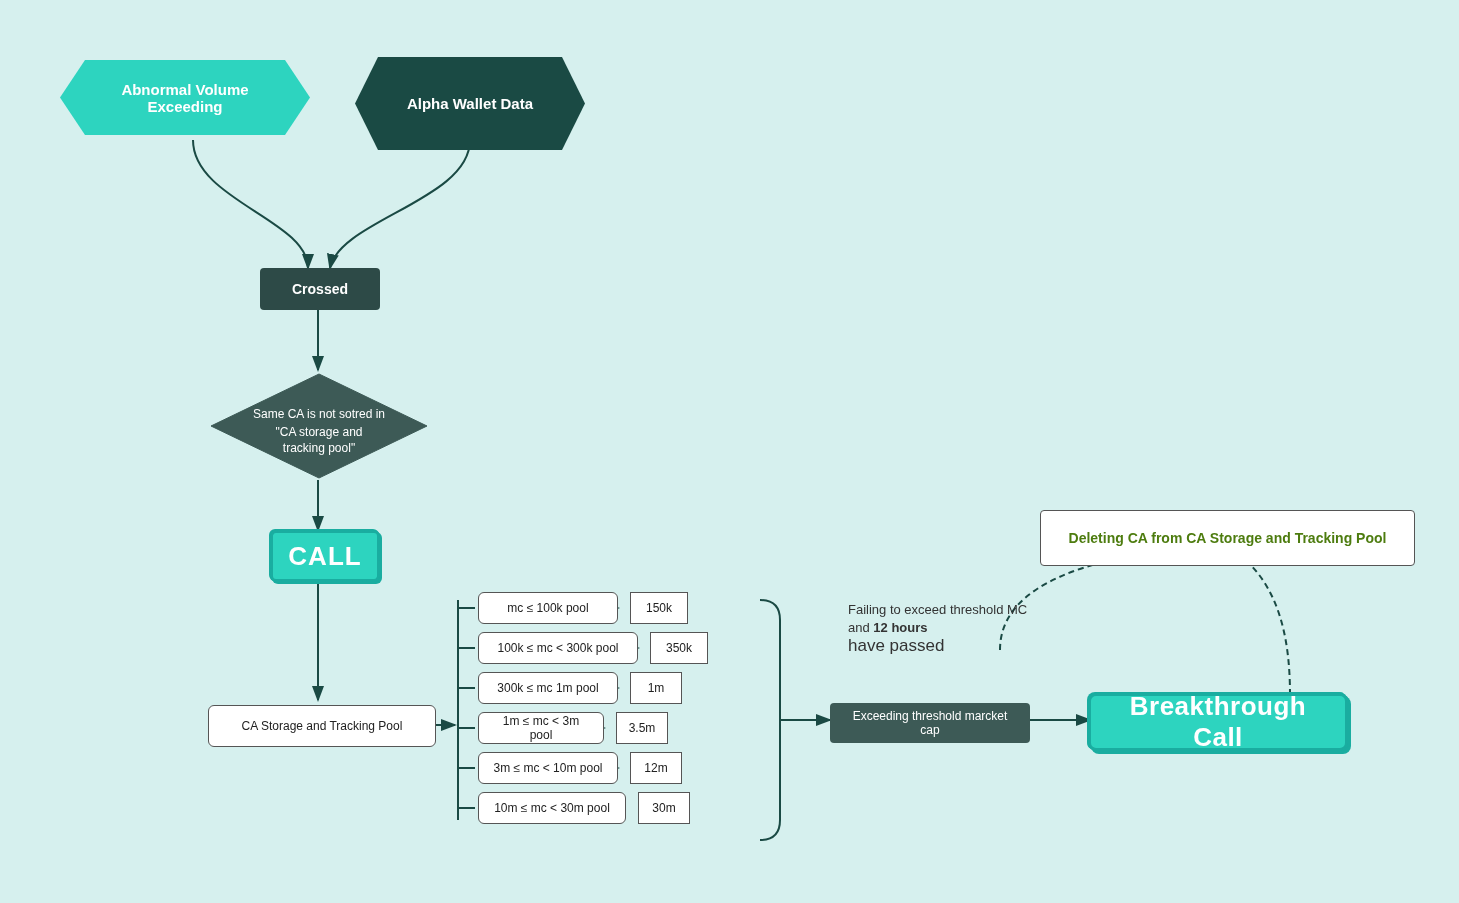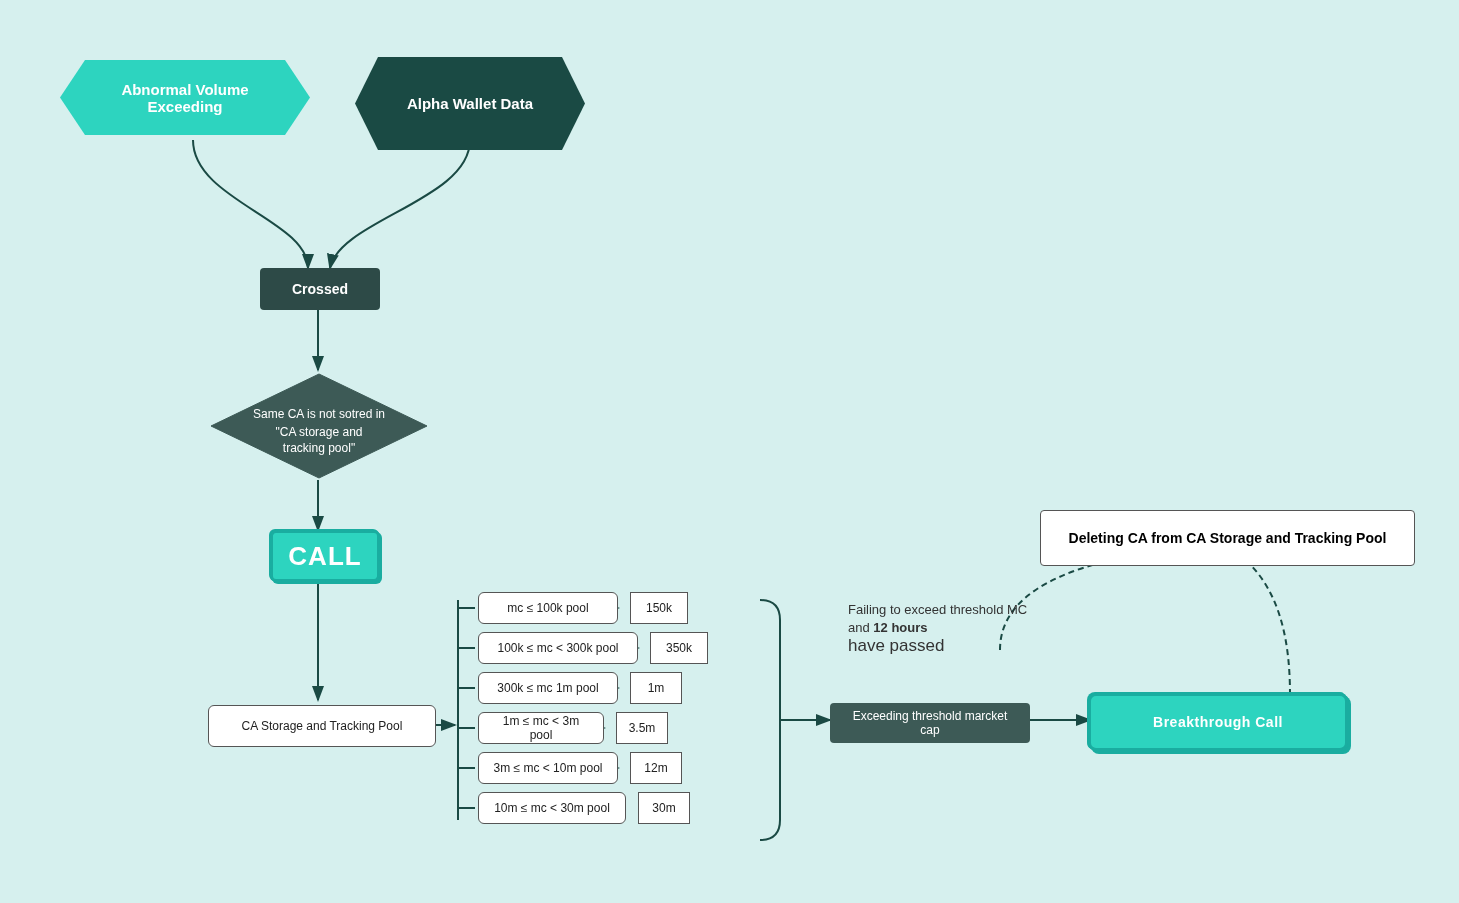--- a/index.html
+++ b/index.html
@@ -67,21 +67,21 @@
       position: absolute;
       top: -3px; left: -3px; right: -3px; bottom: -3px;
       border: 2px dashed #1aada0;
       border-radius: 8px;
       pointer-events: none;
     }
     .node-breakthrough {
       background-color: #2dd4bf;
       color: #fff;
       font-weight: 900;
-      font-size: 14px;
+      font-size: 26px;
       padding: 18px 28px;
       border-radius: 8px;
       letter-spacing: 0.5px;
       border: 3px solid #1aada0;
       box-shadow: 3px 3px 0 #1aada0, -1px -1px 0 #1aada0;
     }
     .node-breakthrough::before {
       content: '';
       position: absolute;
       top: -4px; left: -4px; right: -4px; bottom: -4px;
@@ -103,21 +103,21 @@
       color: #222;
       font-size: 12px;
       padding: 5px 10px;
       border-radius: 0;
       min-width: 52px;
       text-align: center;
     }
     .node-rect-outline {
       background-color: #fff;
       border: 1.5px solid #555;
-      color: #000000;
+      color: #4d7c0f;
       font-size: 13px;
       padding: 10px 20px;
       border-radius: 4px;
     }
     .node-threshold-dark {
       background-color: #3d5a56;
       color: #fff;
       font-size: 13px;
       padding: 10px 18px;
       border-radius: 4px;

